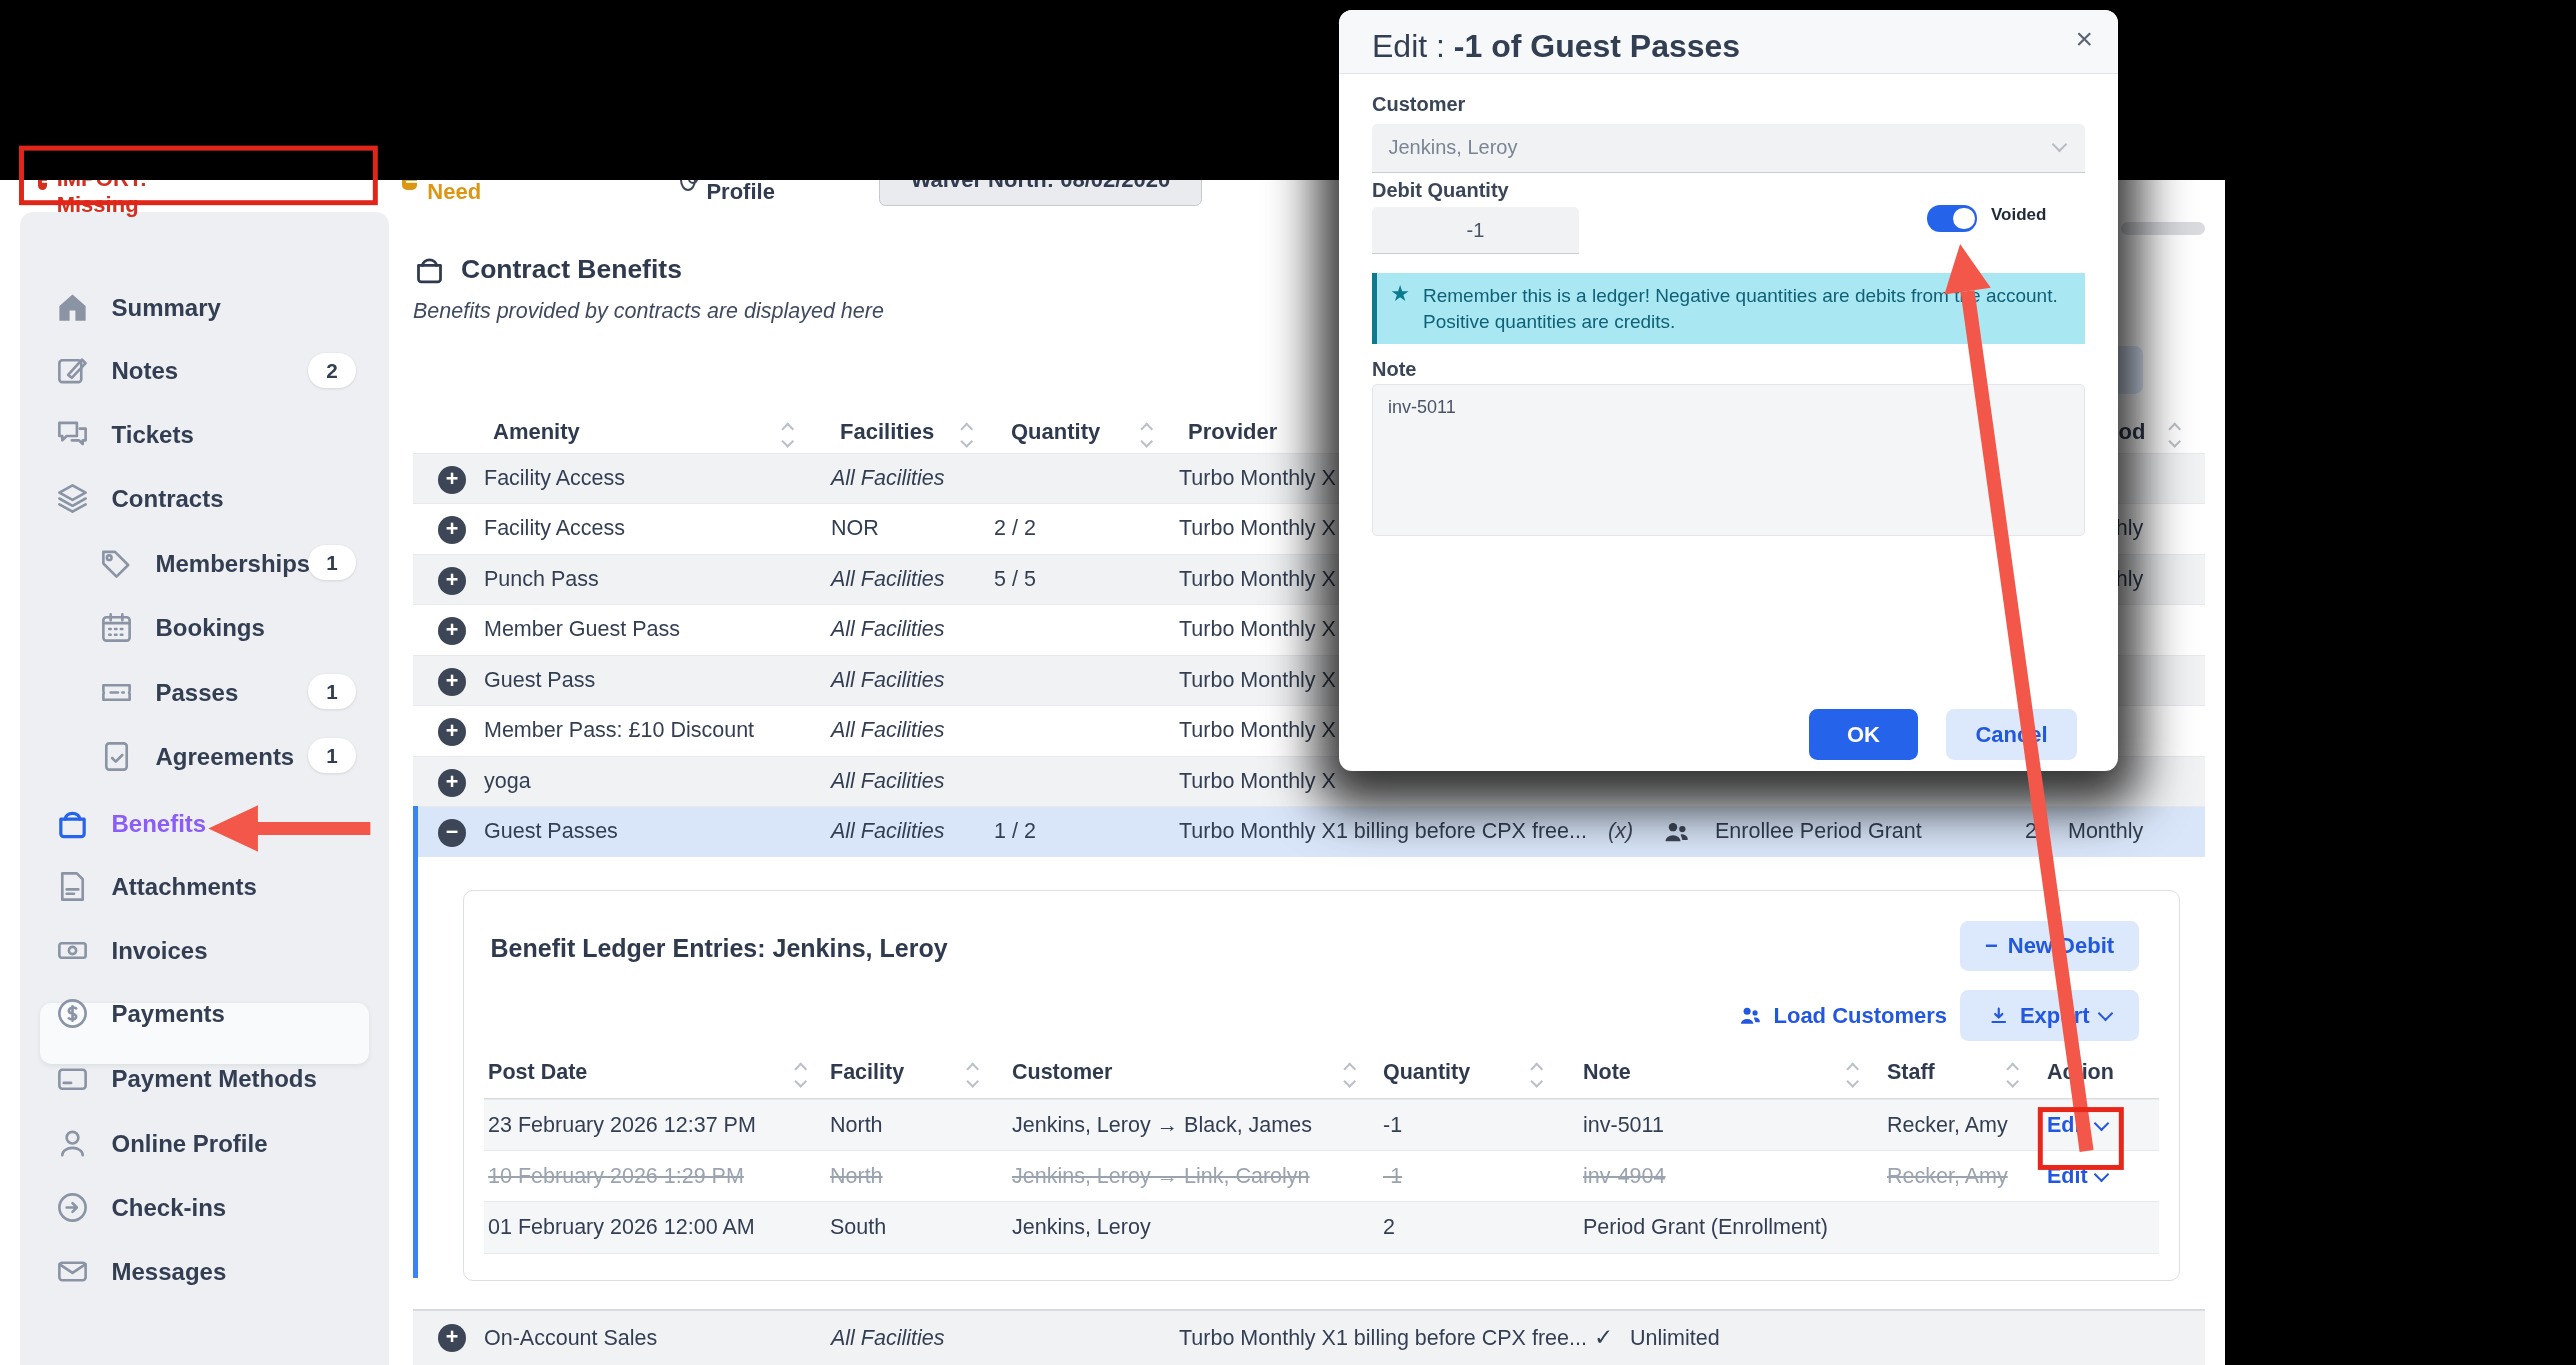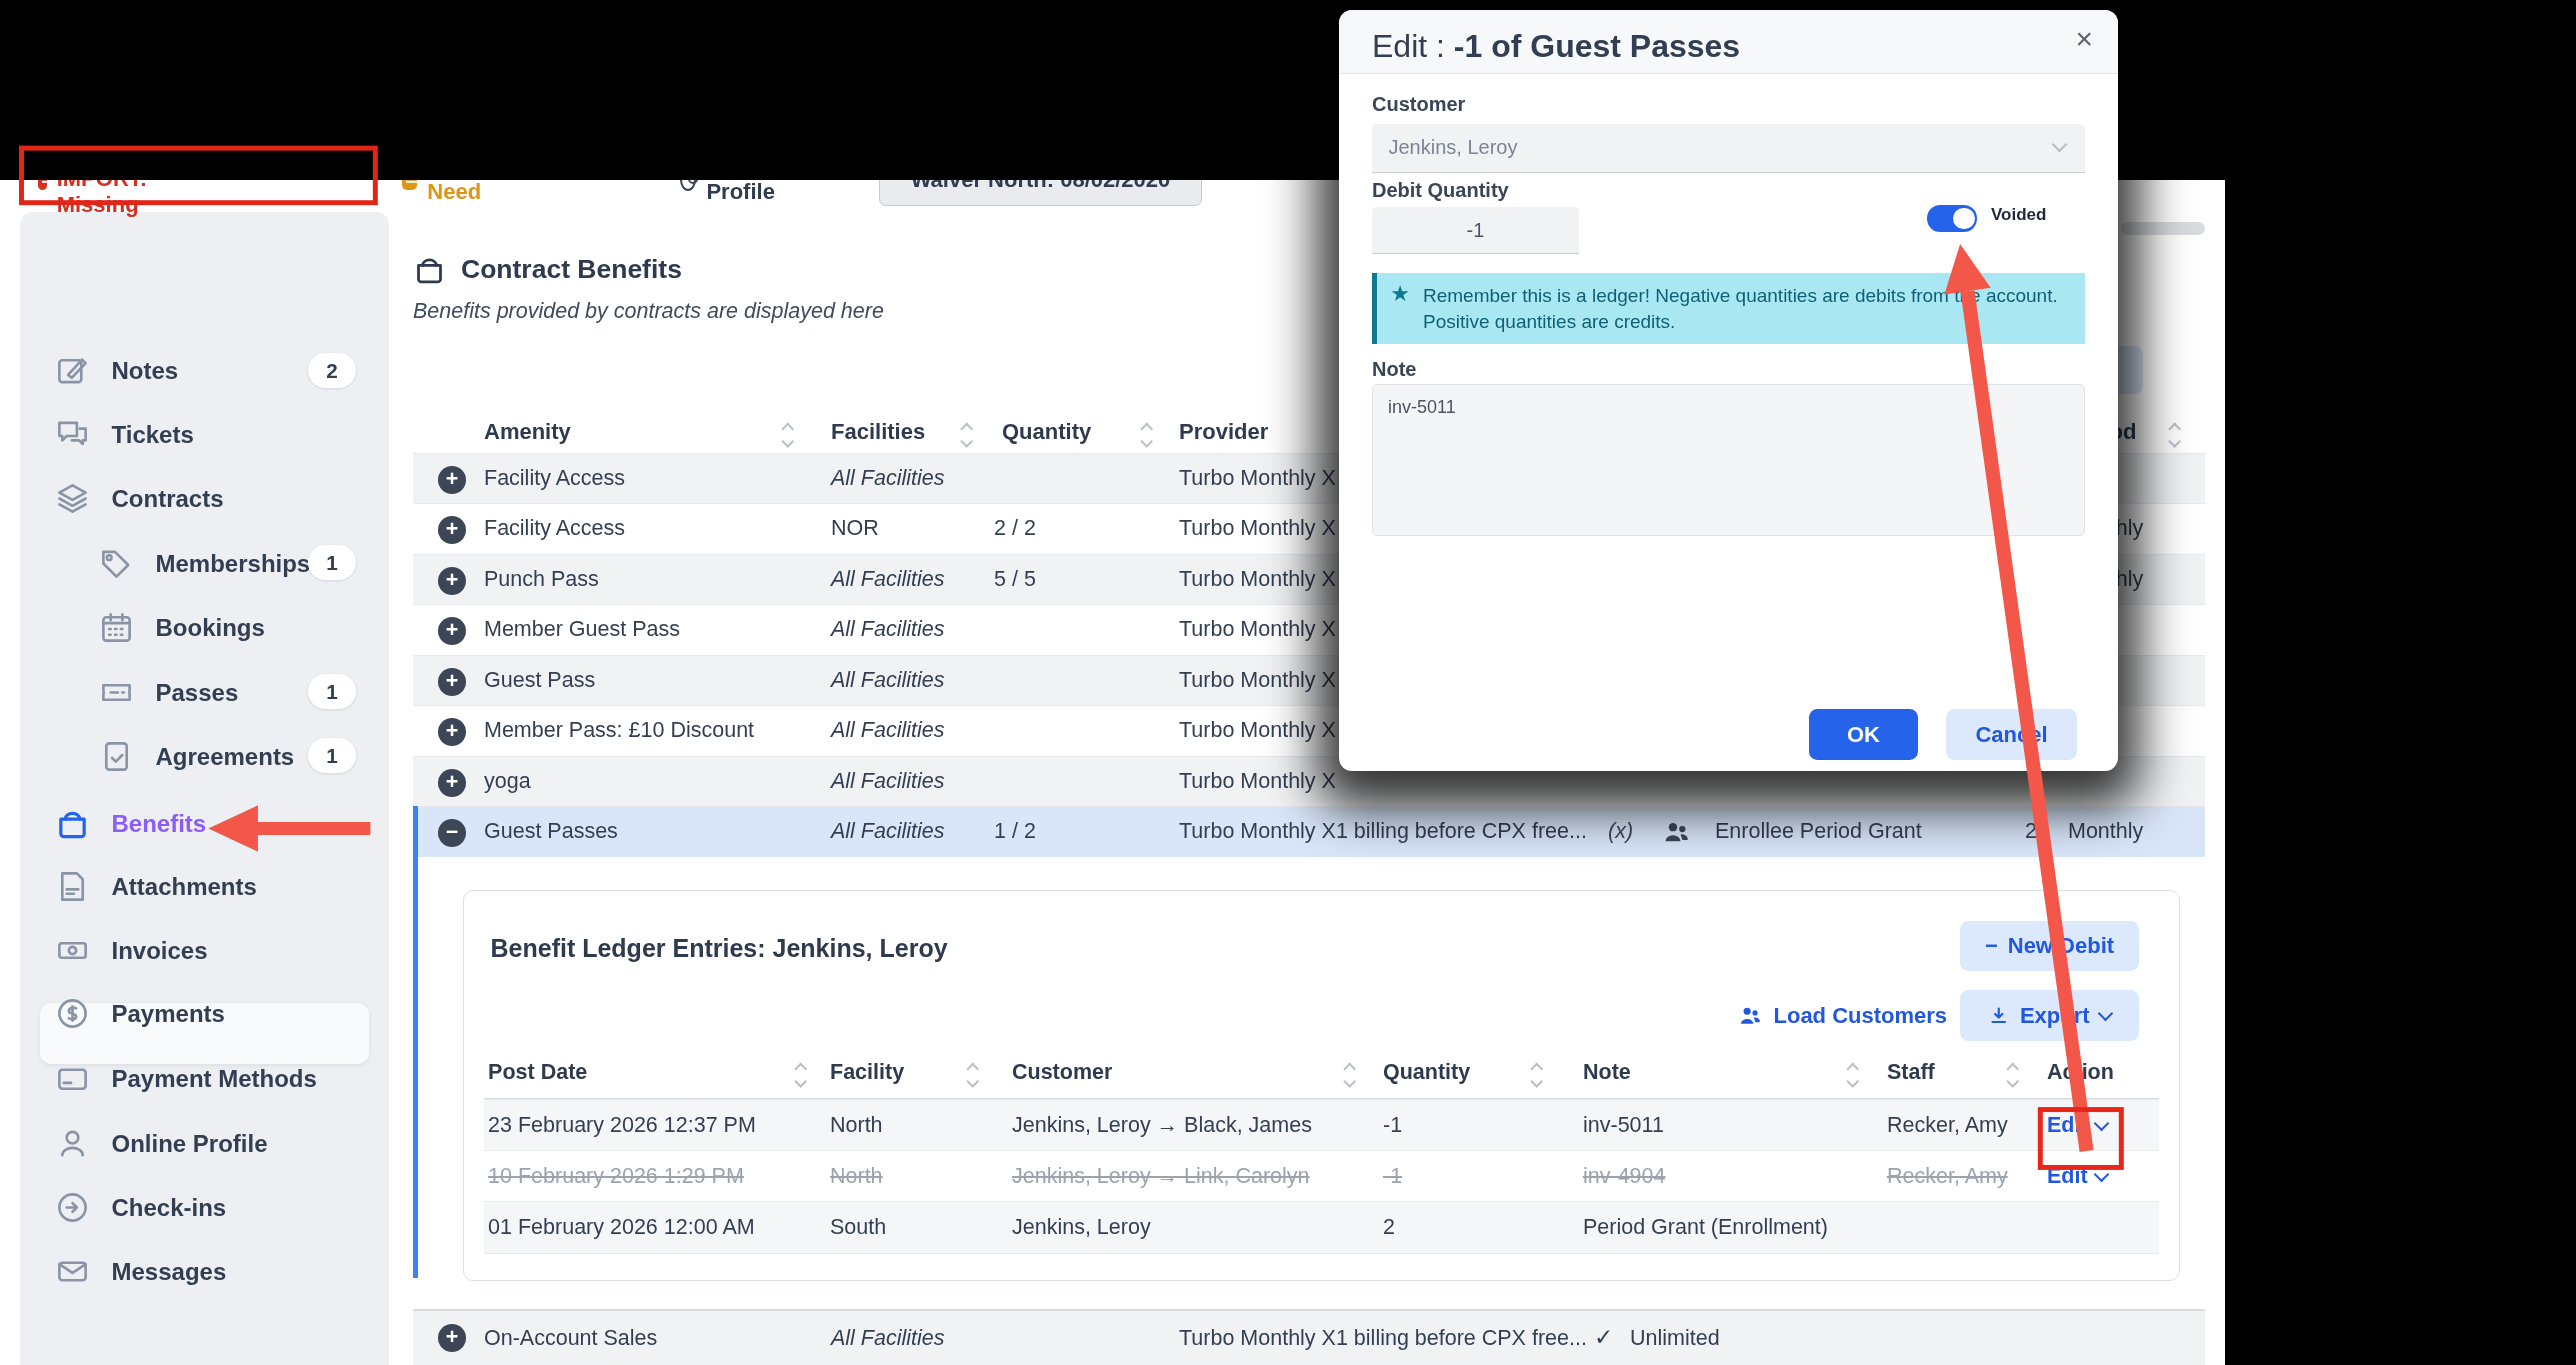--- a/index.html
+++ b/index.html
@@ -30,21 +30,21 @@
   .side-item.active .sicon{color:#2563eb;}
   .active-pill{position:absolute;left:20px;top:791px;width:329px;height:61px;background:#f8fafc;border-radius:11.6px;box-shadow:0 1.7px 5px rgba(40,50,70,.08);}
   .count-badge{position:absolute;left:288px;width:48px;height:35px;background:#ffffff;border-radius:17.4px;
                display:flex;align-items:center;justify-content:center;font-size:20.7px;font-weight:700;color:#333e52;box-shadow:0 0.8px 2.5px rgba(40,50,70,.15);}
   svg.sicon{fill:none;stroke:currentColor;stroke-width:1.8;stroke-linecap:round;stroke-linejoin:round;}
   
   .page-title{left:413px;top:253px;display:flex;align-items:center;gap:15px;font-size:26.5px;font-weight:700;color:#2f3a4e;}
   .page-sub{left:413px;top:299px;font-size:21.5px;font-style:italic;color:#3f4a5e;}
   
   .chead{top:412px;height:41px;left:413px;width:1792px;border-bottom:1.7px solid #d7dade;font-weight:700;font-size:22px;color:#2f3a4e;}
-  .chead span.col{position:absolute;top:6.6px;}
+  .chead span.col{position:absolute;top:6.6px;margin-left:9px;}
   .crow{left:413px;width:1792px;height:50px;font-size:21.5px;border-top:0.8px solid #e7e9ec;}
   .crow .cell{position:absolute;top:12.4px;}
   .gray{background:#f1f2f4;}
   .sel{background:#d9e6f9;}
   .ital{font-style:italic;}
   .exp-icon{position:absolute;left:25px;top:11.6px;width:28px;height:28px;border-radius:50%;background:#3d4657;color:#fff;
             display:flex;align-items:center;justify-content:center;font-size:21.5px;font-weight:700;line-height:1;}
   .x-amenity{left:71px;font-weight:400;}
   .x-fac{left:418px;}
   .x-qty{left:581px;}
@@ -125,20 +125,26 @@
       <span>Has Profile</span>
     </div>
     <div class="badge badge-btn" style="left:879px;width:321px;">
       <span>Waiver North: 08/02/2020</span>
     </div>
   </div>
 
   <div class="abs sidebar">
     <div class="active-pill"></div>
 
+    <div class="side-item" style="top:64px;">
+      <svg class="sicon" viewBox="0 0 24 24">
+          <path d="M3 11 L12 3 L21 11 V21 H14 V14 H10 V21 H3 Z" fill="#8b94a5" stroke="none"></path>
+        </svg>
+      <span class="slabel">Summary</span>
+    </div>
     <div class="side-item" style="top:127px;">
       <svg class="sicon" viewBox="0 0 24 24">
           <rect x="3" y="5" width="15" height="15" rx="2"></rect>
           <path d="M9 15 L18.5 4.5 L21 7 L11.5 17 Z"></path>
         </svg>
       <span class="slabel">Notes</span>
       <span class="count-badge" style="top:14px;">2</span>
     </div>
     <div class="side-item" style="top:191px;">
       <svg class="sicon" viewBox="0 0 24 24">

